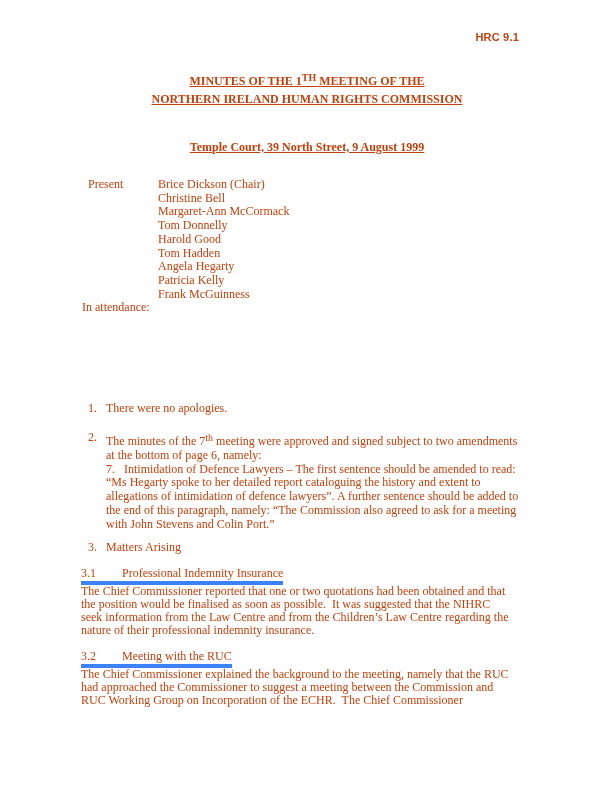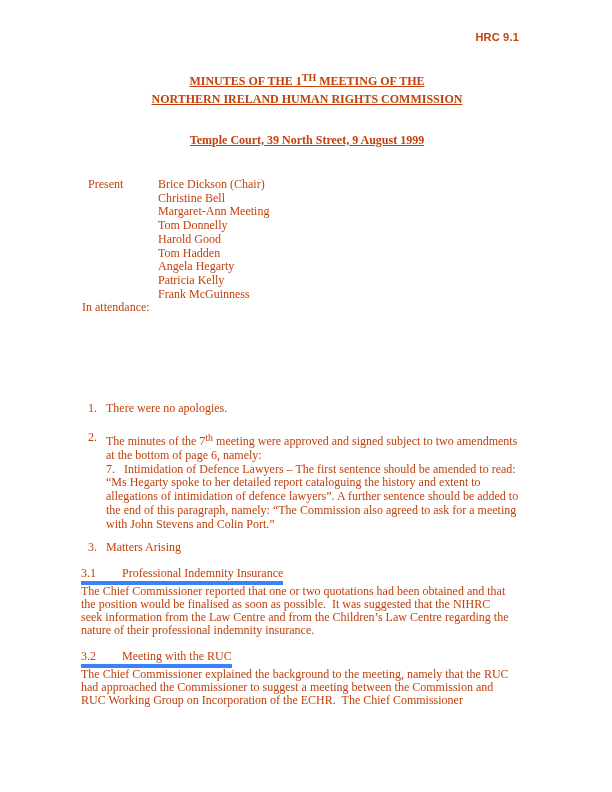--- a/index.html
+++ b/index.html
@@ -53,36 +53,36 @@
   <div class="abs doc-code">HRC 9.1</div>
 
   <div class="abs center-line" style="top:71px">
     <span class="u"><span>MINUTES OF THE 1</span><span class="sup">TH</span><span> MEETING OF THE</span></span>
   </div>
 
   <div class="abs center-line" style="top:92px">
     <span class="u">NORTHERN IRELAND HUMAN RIGHTS COMMISSION</span>
   </div>
 
-  <div class="abs center-line" style="top:133px">
+  <div class="abs center-line" style="top:140px">
     <span class="u">Temple Court, 39 North Street, 9 August 1999</span>
   </div>
 
   <div class="abs att">
     <div class="att-row">
       <div class="att-label pad7">Present</div>
       <div>Brice Dickson (Chair)</div>
     </div>
     <div class="att-row">
       <div class="att-label"></div>
       <div>Christine Bell</div>
     </div>
     <div class="att-row">
       <div class="att-label"></div>
-      <div>Margaret-Ann Meeting</div>
+      <div>Margaret-Ann McCormack</div>
     </div>
     <div class="att-row">
       <div class="att-label"></div>
       <div>Tom Donnelly</div>
     </div>
     <div class="att-row">
       <div class="att-label"></div>
       <div>Harold Good</div>
     </div>
     <div class="att-row">

